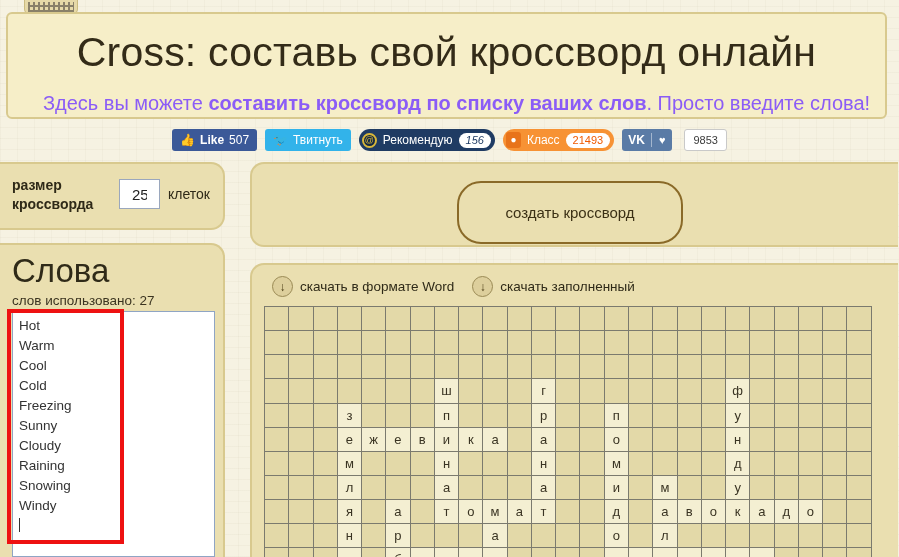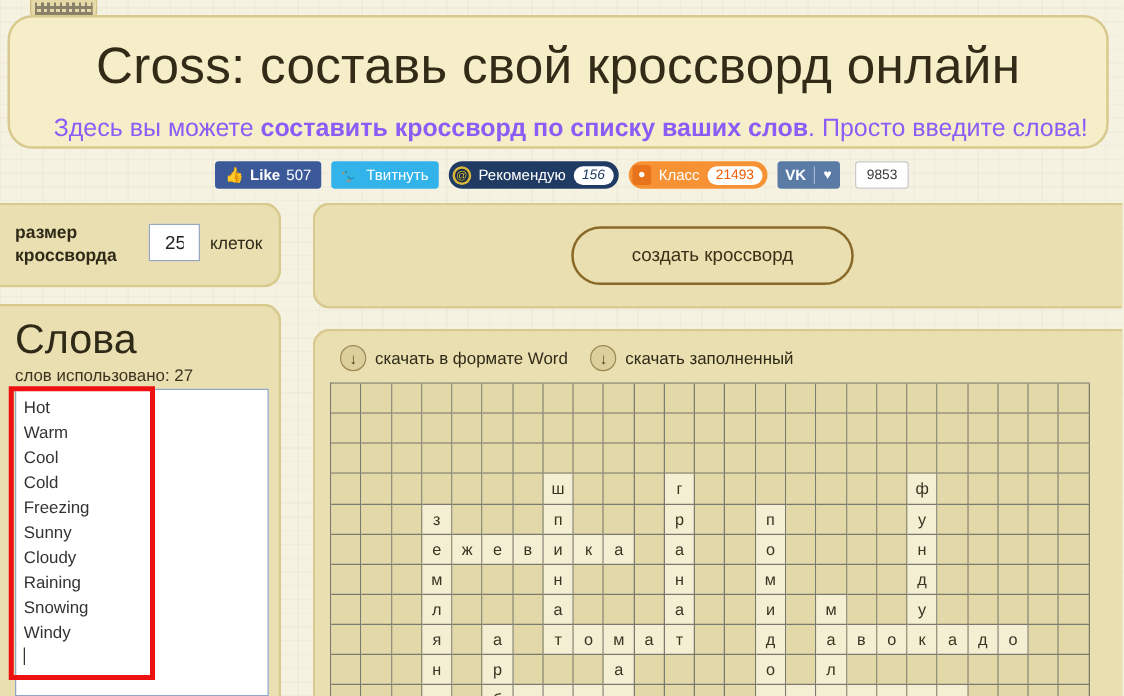--- a/index.html
+++ b/index.html
@@ -31,21 +31,21 @@
     position:absolute;left:3px;top:2px;width:46px;height:10px;
     background:
       repeating-linear-gradient(90deg,#6a6254 0 2px,transparent 2px 5px),
       repeating-linear-gradient(0deg,#6a6254 0 2px,transparent 2px 5px);
     opacity:.75;
   }
 
   
   .header-panel{
     position:absolute;left:6px;top:12px;width:881px;height:107px;
-    background:#f6eec8;border:2px solid #d8c98e;border-radius:20px;
+    background:#f6eec8;border:2px solid #d8c98e;border-radius:6px;
     box-sizing:border-box;
   }
   .site-title{
     position:absolute;left:0;right:0;top:12px;
     text-align:center;color:#332b18;
     font-size:41px;line-height:52px;font-weight:400;
     letter-spacing:.2px;white-space:nowrap;
   }
   .site-sub{
     position:absolute;left:0;right:0;top:80px;
@@ -156,21 +156,21 @@
     border:4px solid #ee1111;box-sizing:border-box;z-index:40;pointer-events:none;
   }
 
   
   .create-panel{
     position:absolute;left:250px;top:162px;width:648px;height:85px;
     background:#eadfb0;border:2px solid #d8c98e;border-right:none;
     border-radius:14px 0 0 14px;box-sizing:border-box;
   }
   .create-btn{
-    position:absolute;left:457px;top:181px;width:226px;height:47px;
+    position:absolute;left:457px;top:181px;width:226px;height:63px;
     border:2px solid #8a6a28;border-radius:24px;background:transparent;
     color:#3b3015;font-size:15px;font-family:"Liberation Sans",sans-serif;
     cursor:pointer;
   }
 
   .grid-panel{
     position:absolute;left:250px;top:263px;width:648px;height:294px;
     background:#eadfb0;border:2px solid #d8c98e;border-right:none;border-bottom:none;
     border-radius:14px 0 0 0;box-sizing:border-box;
   }

